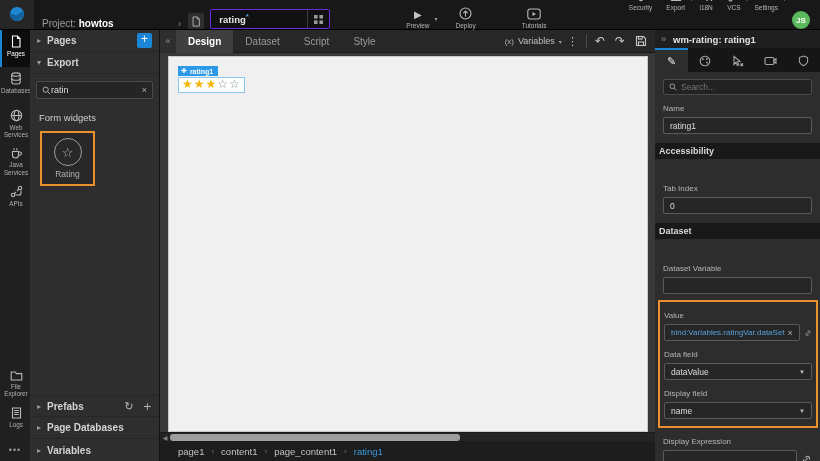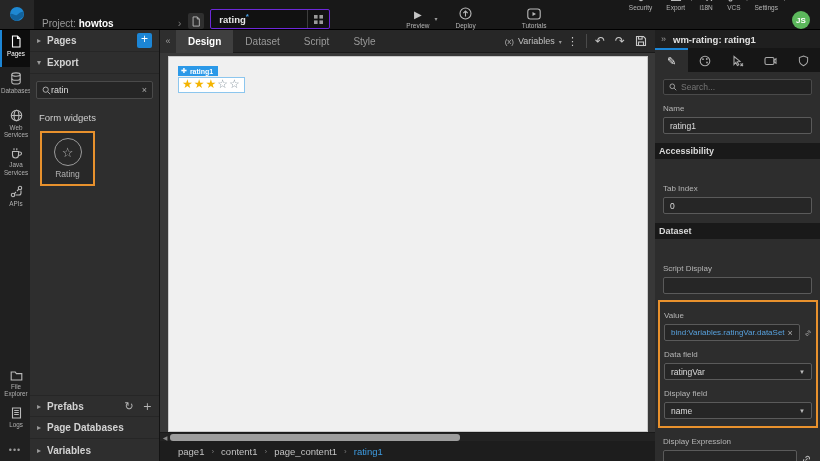--- a/index.html
+++ b/index.html
@@ -394,39 +394,39 @@
       <input value="rating1" style="">
     </div>
 
     <div class="sec-header">Accessibility</div>
     <div class="fld-label">Tab Index</div>
     <div class="fld-input">
       <input value="0" style="">
     </div>
 
     <div class="sec-header">Dataset</div>
-    <div class="fld-label">Script Display</div>
+    <div class="fld-label">Dataset Variable</div>
     <div class="fld-input">
       <input style="">
     </div>
 
     <div id="value-group">
       <div class="fld-label">Value</div>
       <div class="bind-row">
         <div class="fld-input">
           <span class="bind-text">bind:Variables.ratingVar.dataSet</span>
           <span class="clear-x">×</span>
         </div>
         <svg width="11" height="11" viewBox="0 0 12 12">
             <path class="ico" d="M4.8 7.2l2.4-2.4M3.4 6a2 2 0 0 0 0 2.8c.8.8 2 .8 2.8 0l.9-.9M8.6 6a2 2 0 0 0 0-2.8c-.8-.8-2-.8-2.8 0l-.9.9" transform="translate(0,1)"></path>
           </svg>
       </div>
       <div class="fld-label">Data field</div>
       <div class="fld-select">
-        <span class="selval">ratingVar</span>
+        <span class="selval">dataValue</span>
         <span class="dd">▼</span>
       </div>
       <div class="fld-label">Display field</div>
       <div class="fld-select">
         <span class="selval">name</span>
         <span class="dd">▼</span>
       </div>
     </div>
 
     <div class="fld-label">Display Expression</div>

